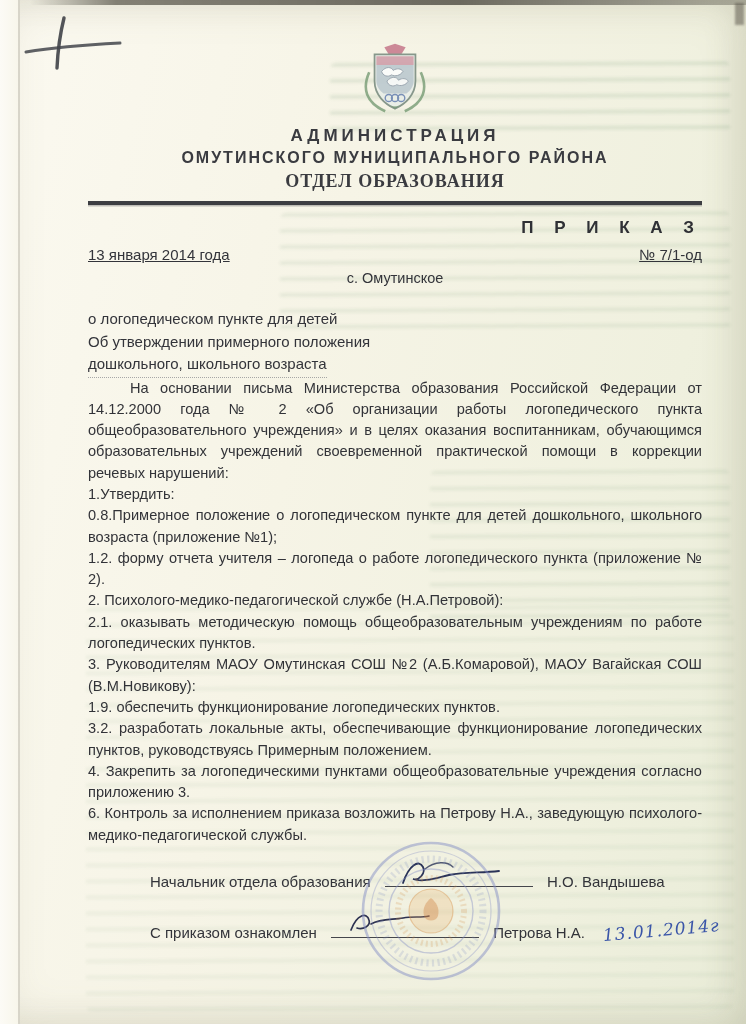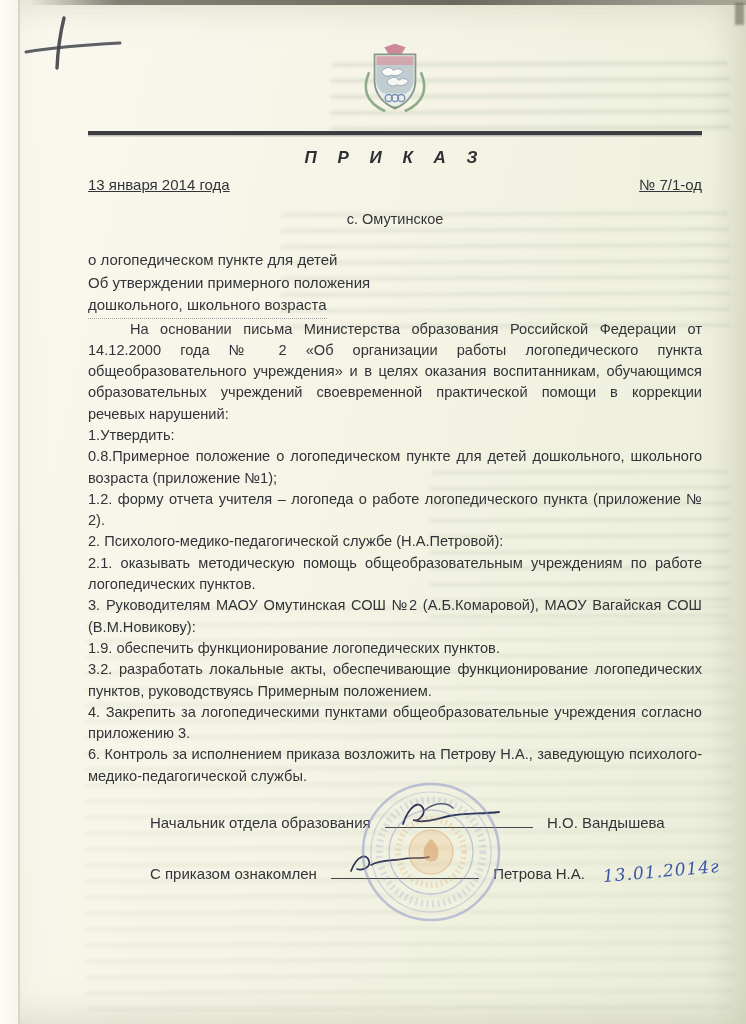--- a/index.html
+++ b/index.html
@@ -49,24 +49,24 @@
 
   .emblem { width: 80px; height: 80px; margin: 0 auto 4px; display: block; opacity: .92; filter: blur(0.2px) saturate(.9); }
 
   .org { text-align: center; color: #3a3b40; }
   .org-1 { font-size: 17px; font-weight: bold; letter-spacing: 4px; }
   .org-2 { font-size: 16px; font-weight: bold; letter-spacing: 2px; margin-top: 3px; }
   .org-3 { font-family: "Liberation Serif", serif; font-size: 18px; font-weight: bold; letter-spacing: 1px; margin-top: 4px; }
 
   .rule { height: 4px; background: #3d3e42; margin-top: 9px; box-shadow: 0 1.5px 0 rgba(60,60,65,0.30); }
 
-  .doc-title { text-align: center; font-weight: bold; font-size: 17px; letter-spacing: 8px; margin-top: 13px; color: #2f3035; font-style: italic; }
+  .doc-title { text-align: right; font-weight: bold; font-size: 17px; letter-spacing: 8px; margin-top: 13px; color: #2f3035; }
 
   .meta-row { display: flex; justify-content: space-between; margin-top: 8px; font-size: 15px; text-decoration: underline; }
-  .place { text-align: center; font-size: 14.5px; margin-top: 18px; }
+  .place { text-align: center; font-size: 14.5px; margin-top: 7px; }
 
   .subject { margin-top: 22px; font-size: 15px; line-height: 1.5; }
   .dotted { border-bottom: 1px dotted rgba(85,88,100,0.5); padding-bottom: 1px; display: inline-block; }
 
   .body-text { font-size: 14.6px; line-height: 1.46; text-align: justify; color: #323338; }
   .body-text p { margin: 0; }
   .p-first { text-indent: 42px; }
 
   .sig-block { position: relative; margin-top: 26px; font-size: 15px; }
   .sig-row { margin-left: 62px; white-space: nowrap; }
@@ -118,20 +118,25 @@
       <path d="M30 33 C35 27 41 28 43 32 C47 29 52 30 54 33 C51 38 45 39 41 37 C37 40 31 38 30 33 Z" fill="#fbfcfb" stroke="#8b98a6" stroke-width="1"></path>
       <path d="M36 44 C41 38 47 39 49 43 C53 40 58 41 60 44 C57 49 51 50 47 48 C43 51 37 49 36 44 Z" fill="#fbfcfb" stroke="#8b98a6" stroke-width="1" opacity=".95"></path>
       <g stroke="#4f6fae" stroke-width="1.6" fill="none" opacity=".8">
         <circle cx="38" cy="63" r="4"></circle>
           <circle cx="45" cy="63" r="4"></circle>
           <circle cx="52" cy="63" r="4"></circle>
       </g>
       <path d="M38 70 C42 73 48 73 52 70 L45 75 Z" fill="#5f8f5f" opacity=".7"></path>
     </svg>
 
+    <div class="org">
+      <div class="org-1">АДМИНИСТРАЦИЯ</div>
+      <div class="org-2">ОМУТИНСКОГО МУНИЦИПАЛЬНОГО РАЙОНА</div>
+      <div class="org-3">ОТДЕЛ ОБРАЗОВАНИЯ</div>
+    </div>
 
     <div class="rule"></div>
 
     <div class="doc-title">П Р И К А З</div>
 
     <div class="meta-row">
       <span>13 января 2014 года</span>
       <span>№ 7/1-од</span>
     </div>
     <div class="place">с. Омутинское</div>

